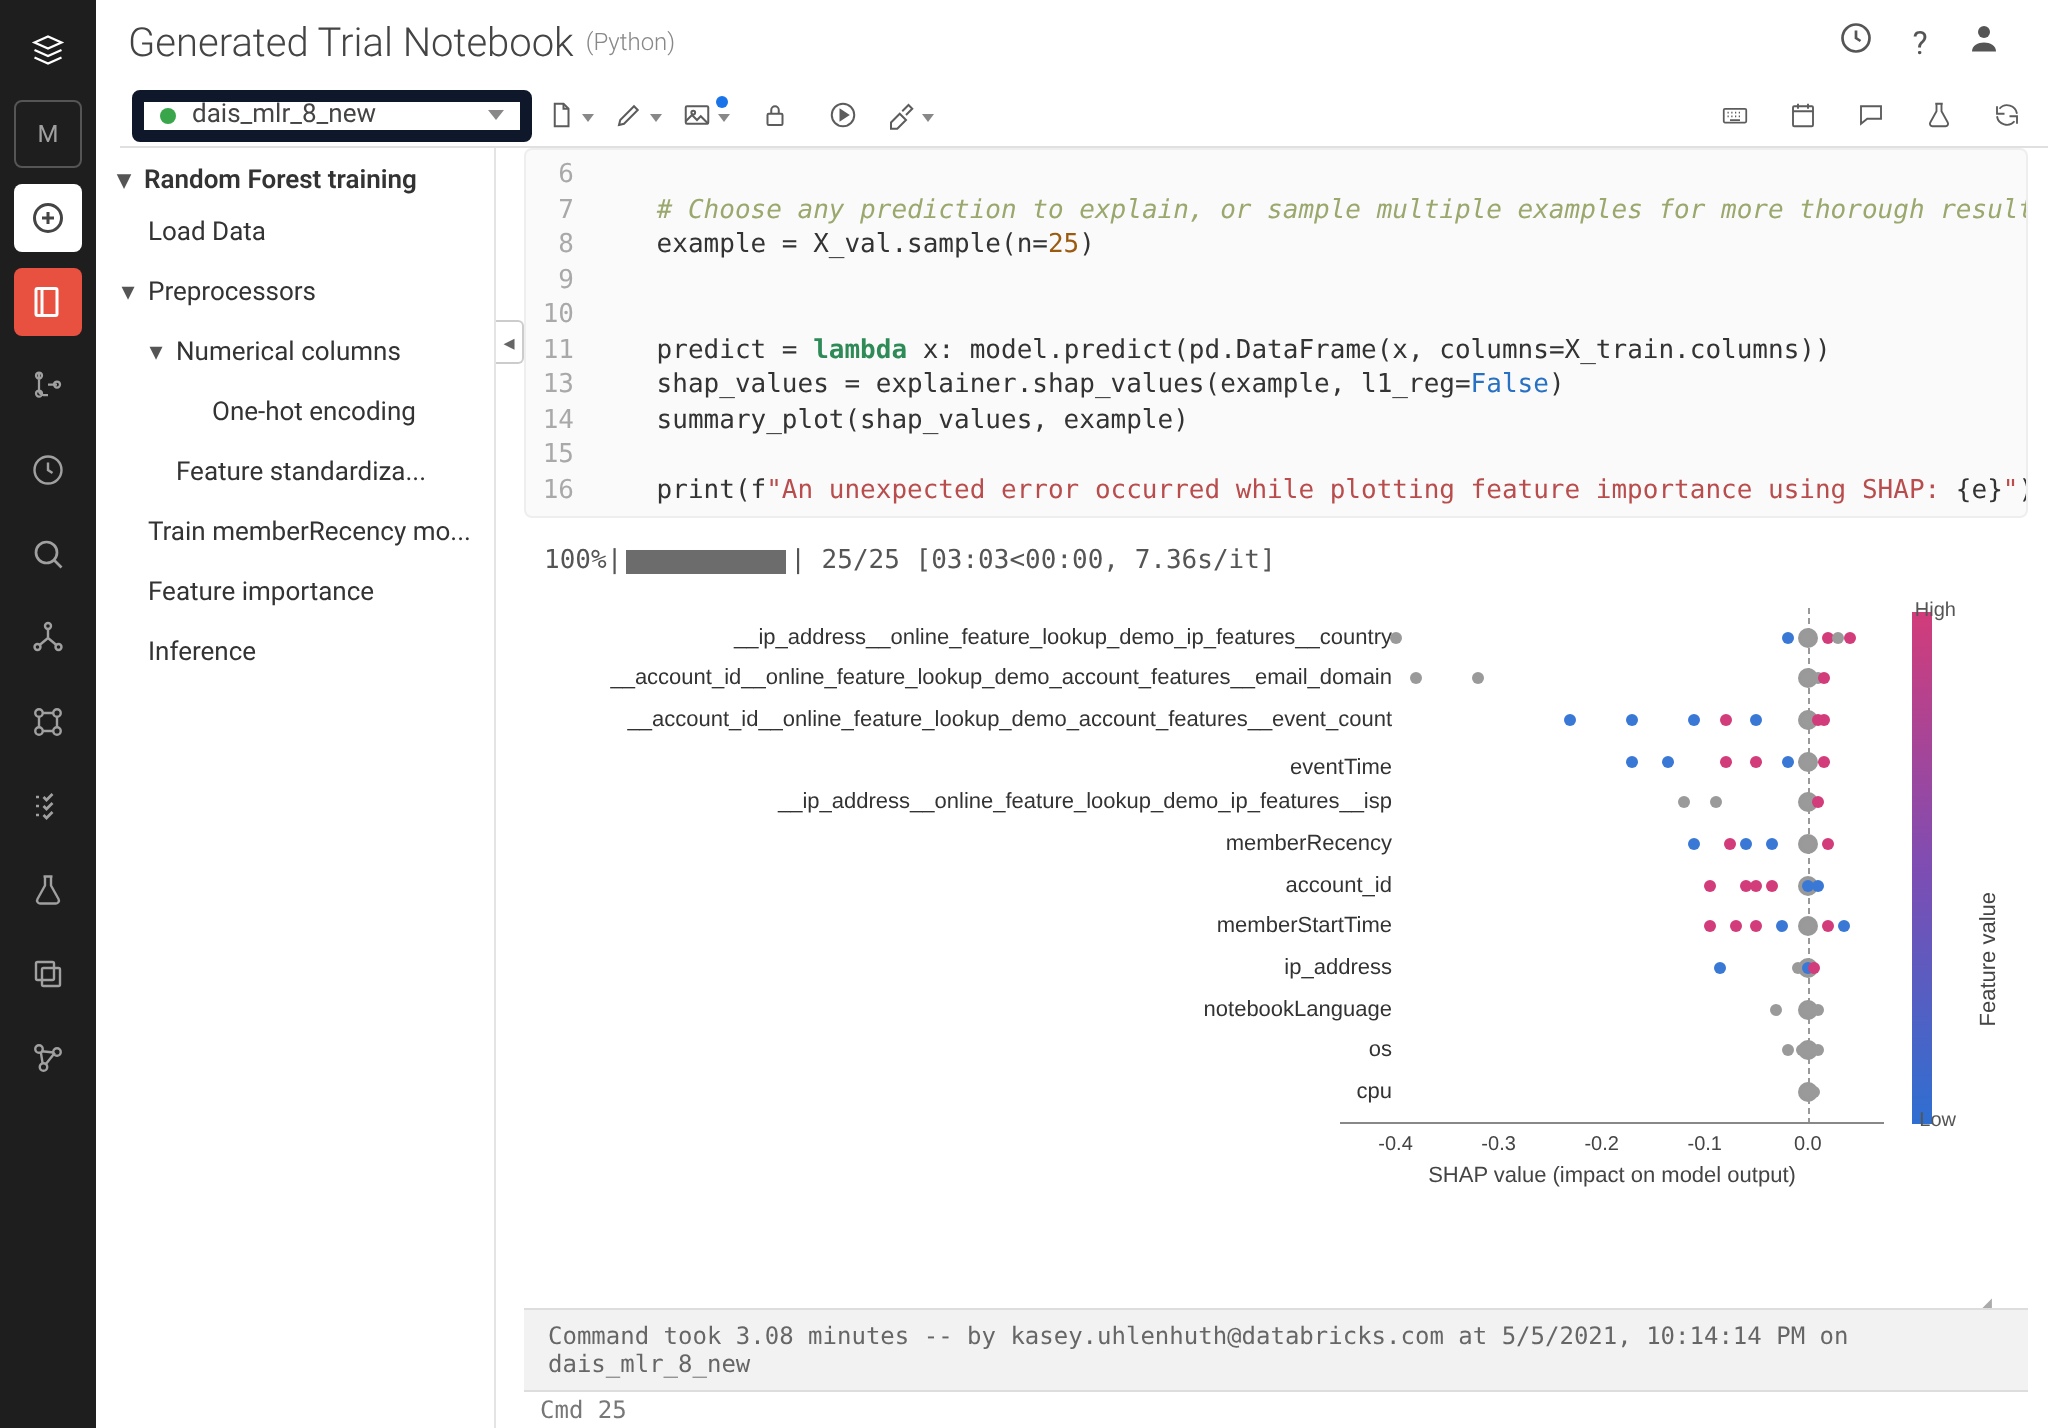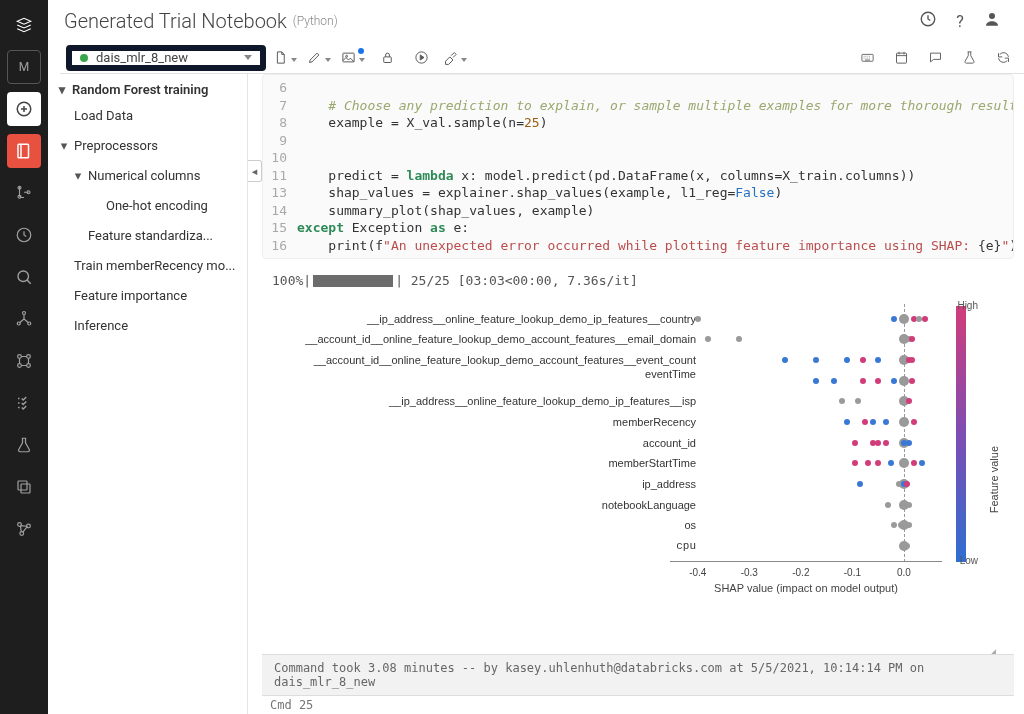--- a/index.html
+++ b/index.html
@@ -426,21 +426,20 @@
       <div class="code-line">
         <div class="gutter">13</div>
         <div class="code">    shap_values = explainer.shap_values(example, l1_reg=<span class="tok-bluekw">False</span>)</div>
       </div>
       <div class="code-line">
         <div class="gutter">14</div>
         <div class="code">    summary_plot(shap_values, example)</div>
       </div>
       <div class="code-line">
         <div class="gutter">15</div>
-        <div class="code"><span class="tok-kw">except</span> Exception <span class="tok-kw">as</span> e:</div>
       </div>
       <div class="code-line">
         <div class="gutter">16</div>
         <div class="code">    print(f<span class="tok-str">"An unexpected error occurred while plotting feature importance using SHAP: </span>{e}<span class="tok-str">"</span>)</div>
       </div>
     </div>
 
   <div class="progress-line">
     <span>100%</span>
     <span>|</span>
@@ -479,21 +478,21 @@
       <div class="feat-label" style="top: 57.6667px;">__account_id__online_feature_lookup_demo_account_features__event_count</div>
       <div class="pt gray big" style="left: 633.923px; top: 58.6667px; position: absolute;"></div>
       <div class="pt" style="position: absolute; left: 515.385px; top: 60.6667px; background: rgb(58, 120, 214);"></div>
       <div class="pt" style="position: absolute; left: 546.308px; top: 60.6667px; background: rgb(58, 120, 214);"></div>
       <div class="pt" style="position: absolute; left: 577.231px; top: 60.6667px; background: rgb(58, 120, 214);"></div>
       <div class="pt" style="position: absolute; left: 592.692px; top: 60.6667px; background: rgb(210, 60, 122);"></div>
       <div class="pt" style="position: absolute; left: 608.154px; top: 60.6667px; background: rgb(58, 120, 214);"></div>
       <div class="pt" style="position: absolute; left: 633.923px; top: 60.6667px; background: rgb(154, 154, 154);"></div>
       <div class="pt" style="position: absolute; left: 639.077px; top: 60.6667px; background: rgb(210, 60, 122);"></div>
       <div class="pt" style="position: absolute; left: 641.654px; top: 60.6667px; background: rgb(210, 60, 122);"></div>
-      <div class="feat-label" style="top: 72px;">eventTime</div>
+      <div class="feat-label" style="top: 82px;">eventTime</div>
       <div class="pt gray big" style="left: 633.923px; top: 79.3333px; position: absolute;"></div>
       <div class="pt" style="position: absolute; left: 546.308px; top: 81.3333px; background: rgb(58, 120, 214);"></div>
       <div class="pt" style="position: absolute; left: 564.346px; top: 81.3333px; background: rgb(58, 120, 214);"></div>
       <div class="pt" style="position: absolute; left: 592.692px; top: 81.3333px; background: rgb(210, 60, 122);"></div>
       <div class="pt" style="position: absolute; left: 608.154px; top: 81.3333px; background: rgb(210, 60, 122);"></div>
       <div class="pt" style="position: absolute; left: 623.615px; top: 81.3333px; background: rgb(58, 120, 214);"></div>
       <div class="pt" style="position: absolute; left: 633.923px; top: 81.3333px; background: rgb(154, 154, 154);"></div>
       <div class="pt" style="position: absolute; left: 641.654px; top: 81.3333px; background: rgb(210, 60, 122);"></div>
       <div class="feat-label" style="top: 99px;">__ip_address__online_feature_lookup_demo_ip_features__isp</div>
       <div class="pt gray big" style="left: 633.923px; top: 100px; position: absolute;"></div>
@@ -536,21 +535,21 @@
       <div class="pt gray big" style="left: 633.923px; top: 203.333px; position: absolute;"></div>
       <div class="pt" style="position: absolute; left: 618.462px; top: 205.333px; background: rgb(154, 154, 154);"></div>
       <div class="pt" style="position: absolute; left: 633.923px; top: 205.333px; background: rgb(154, 154, 154);"></div>
       <div class="pt" style="position: absolute; left: 639.077px; top: 205.333px; background: rgb(154, 154, 154);"></div>
       <div class="feat-label" style="top: 223px;">os</div>
       <div class="pt gray big" style="left: 633.923px; top: 224px; position: absolute;"></div>
       <div class="pt" style="position: absolute; left: 623.615px; top: 226px; background: rgb(154, 154, 154);"></div>
       <div class="pt" style="position: absolute; left: 631.346px; top: 226px; background: rgb(154, 154, 154);"></div>
       <div class="pt" style="position: absolute; left: 633.923px; top: 226px; background: rgb(154, 154, 154);"></div>
       <div class="pt" style="position: absolute; left: 639.077px; top: 226px; background: rgb(154, 154, 154);"></div>
-      <div class="feat-label" style="top: 243.667px; font-family: Liberation Mono, monospace;">cpu</div>
+      <div class="feat-label" style="top: 243.667px;">cpu</div>
       <div class="pt gray big" style="left: 633.923px; top: 244.667px; position: absolute;"></div>
       <div class="pt" style="position: absolute; left: 633.923px; top: 246.667px; background: rgb(154, 154, 154);"></div>
       <div class="pt" style="position: absolute; left: 636.5px; top: 246.667px; background: rgb(154, 154, 154);"></div>
     </div>
 
   <div class="resize-grip">◢</div>
 
   <div class="cell-footer">
     <span>Command took 3.08 minutes -- by kasey.uhlenhuth@databricks.com at 5/5/2021, 10:14:14 PM on dais_mlr_8_new</span>
   </div>

